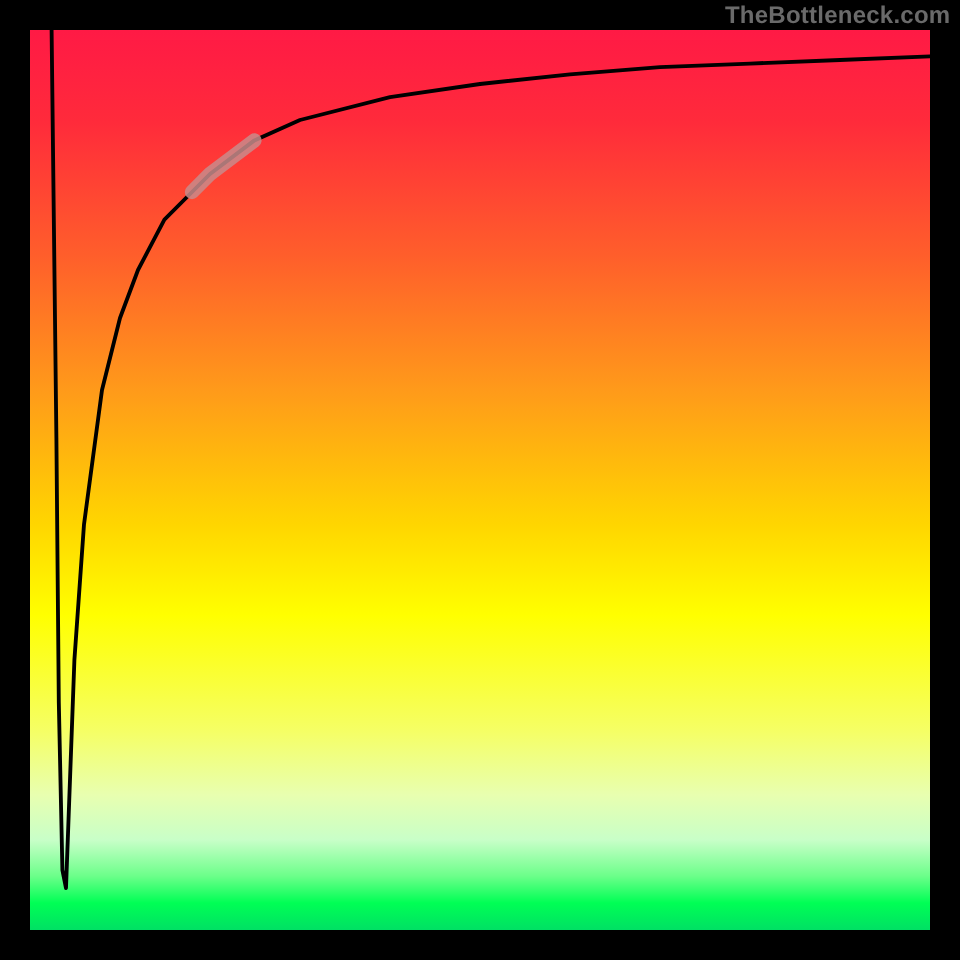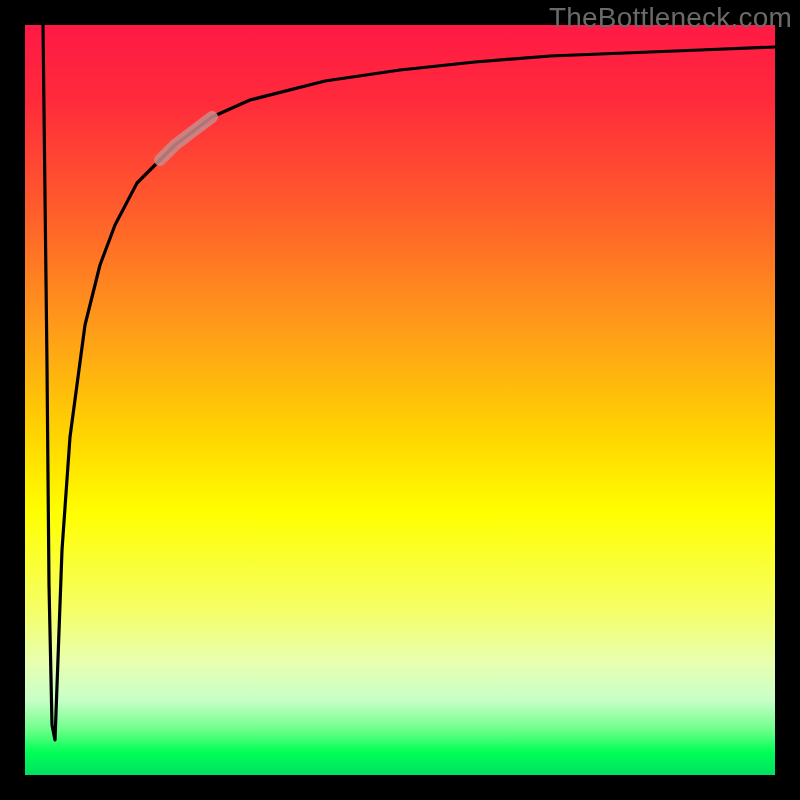--- a/index.html
+++ b/index.html
@@ -43,22 +43,22 @@
     left: 0;
     top: 0;
     width: 750px;
     height: 750px;
   }
   .watermark {
     position: absolute;
     top: 2px;
     right: 8px;
     color: #6a6a6a;
-    font-size: 28px;
-    font-weight: 400;
+    font-size: 20px;
+    font-weight: 700;
     letter-spacing: 0.2px;
     user-select: none;
   }
 </style>
 </head>
 <body>
 
 <div class="stage">
   <div class="plot">
     <svg class="curve" viewBox="0 0 750 750" preserveAspectRatio="none">

